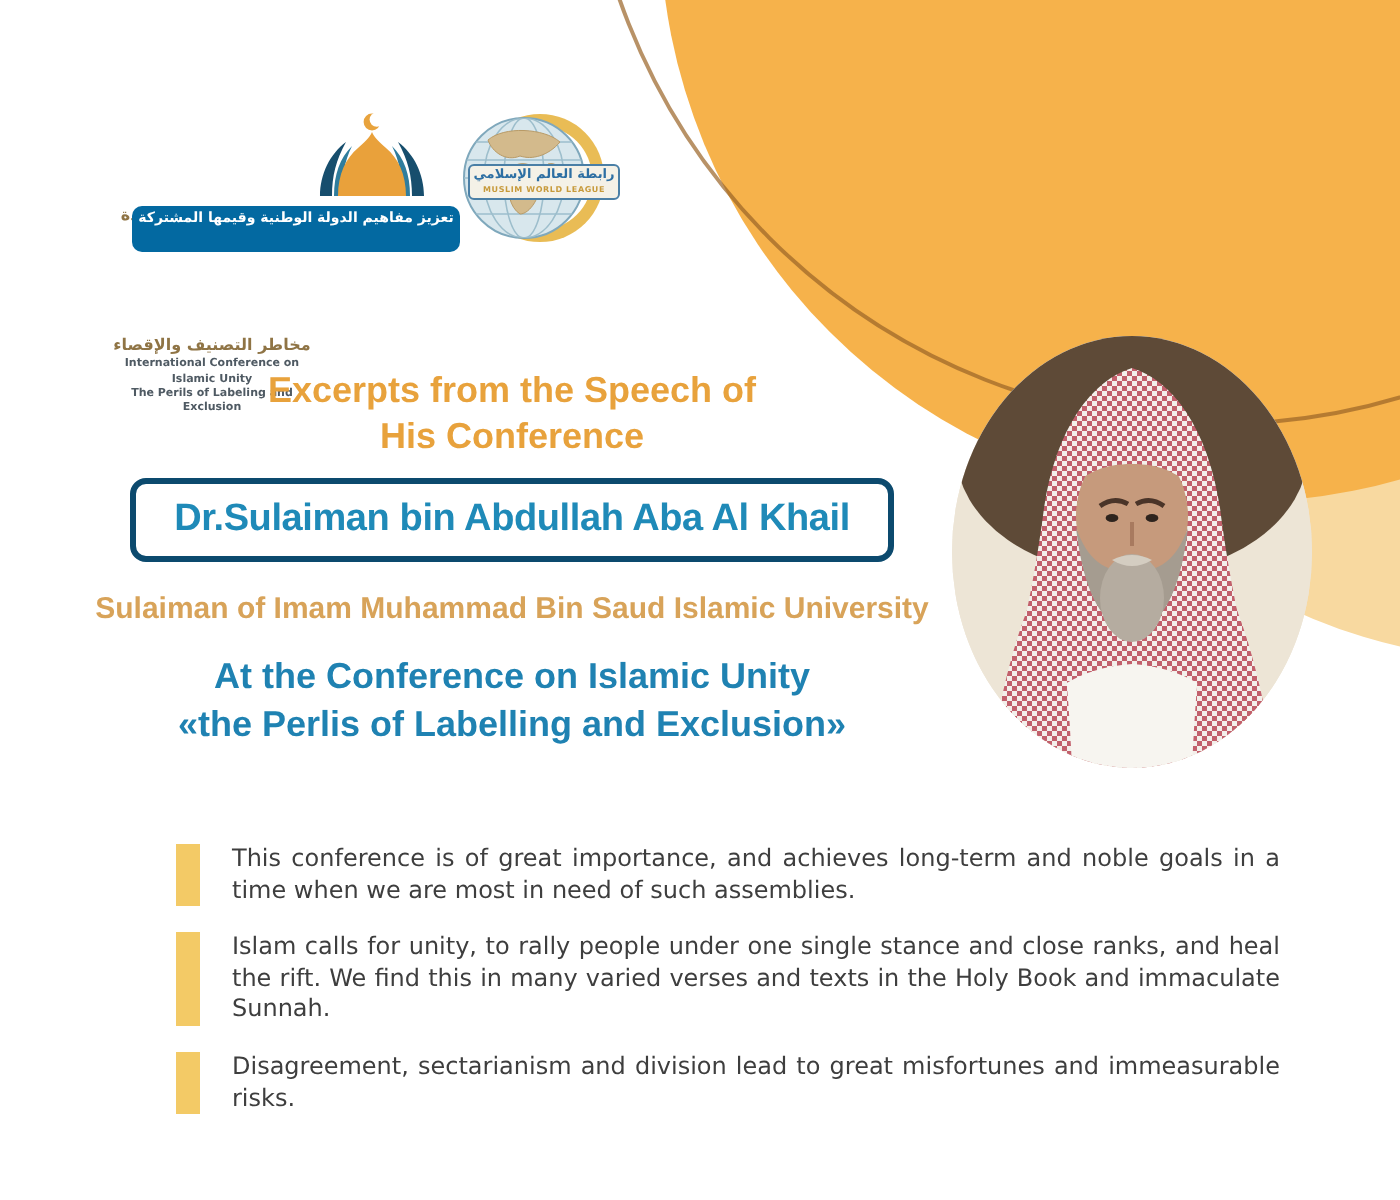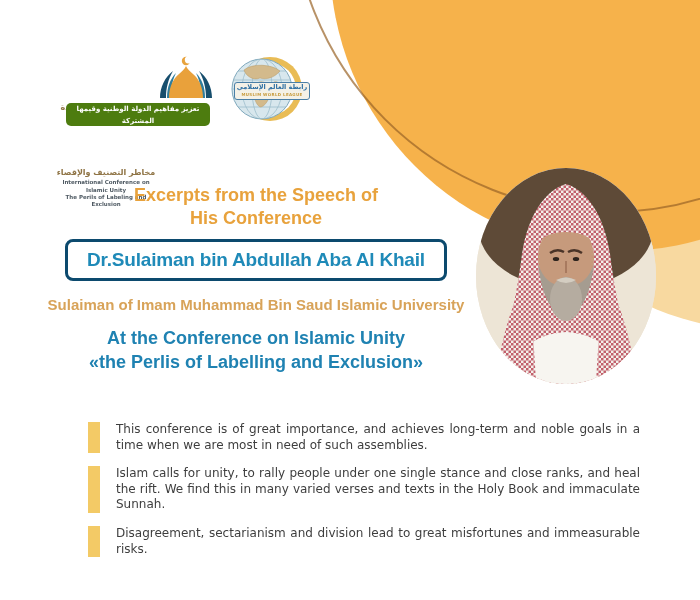--- a/index.html
+++ b/index.html
@@ -13,21 +13,21 @@
   .circle-outline{left:291px;top:-423px;width:632px;height:632px;border:2px solid rgba(154,100,38,.7);
                   background:transparent;z-index:3;}
 
   
   .conf-logo{position:absolute;left:56px;top:54px;width:164px;height:76px;z-index:5;}
   .conf-text{position:absolute;left:0;top:5px;width:100px;text-align:center;}
   .conf-ar{font-size:8px;font-weight:bold;color:#8F7445;line-height:1.3;direction:rtl;margin-top:44px;}
   .conf-en{font-size:5.5px;font-weight:bold;color:#4F5A63;line-height:1.35;}
   .conf-en2{margin-top:1px;}
   .conf-icon{position:absolute;left:102px;top:0;}
-  .conf-banner{position:absolute;left:10px;top:49px;width:144px;height:23px;background:#4d7c0f;
+  .conf-banner{position:absolute;left:10px;top:49px;width:164px;height:23px;background:#0369a1;
                border-radius:5px;text-align:center;overflow:hidden;}
   .conf-banner-ar{font-size:7px;font-weight:bold;color:#ffffff;line-height:12px;direction:rtl;}
 
   
   .mwl-logo{position:absolute;left:222px;top:54px;width:84px;height:72px;z-index:5;}
   .mwl-banner{position:absolute;left:12px;top:28px;width:74px;height:16px;background:#F4F1E7;
               border:1px solid #4A7FA6;border-radius:3px;text-align:center;overflow:hidden;}
   .mwl-ar{font-size:6.5px;font-weight:bold;color:#2D6FA3;line-height:9px;direction:rtl;}
   .mwl-en{font-size:4px;font-weight:bold;color:#C79A3B;line-height:6px;letter-spacing:.3px;}
 

